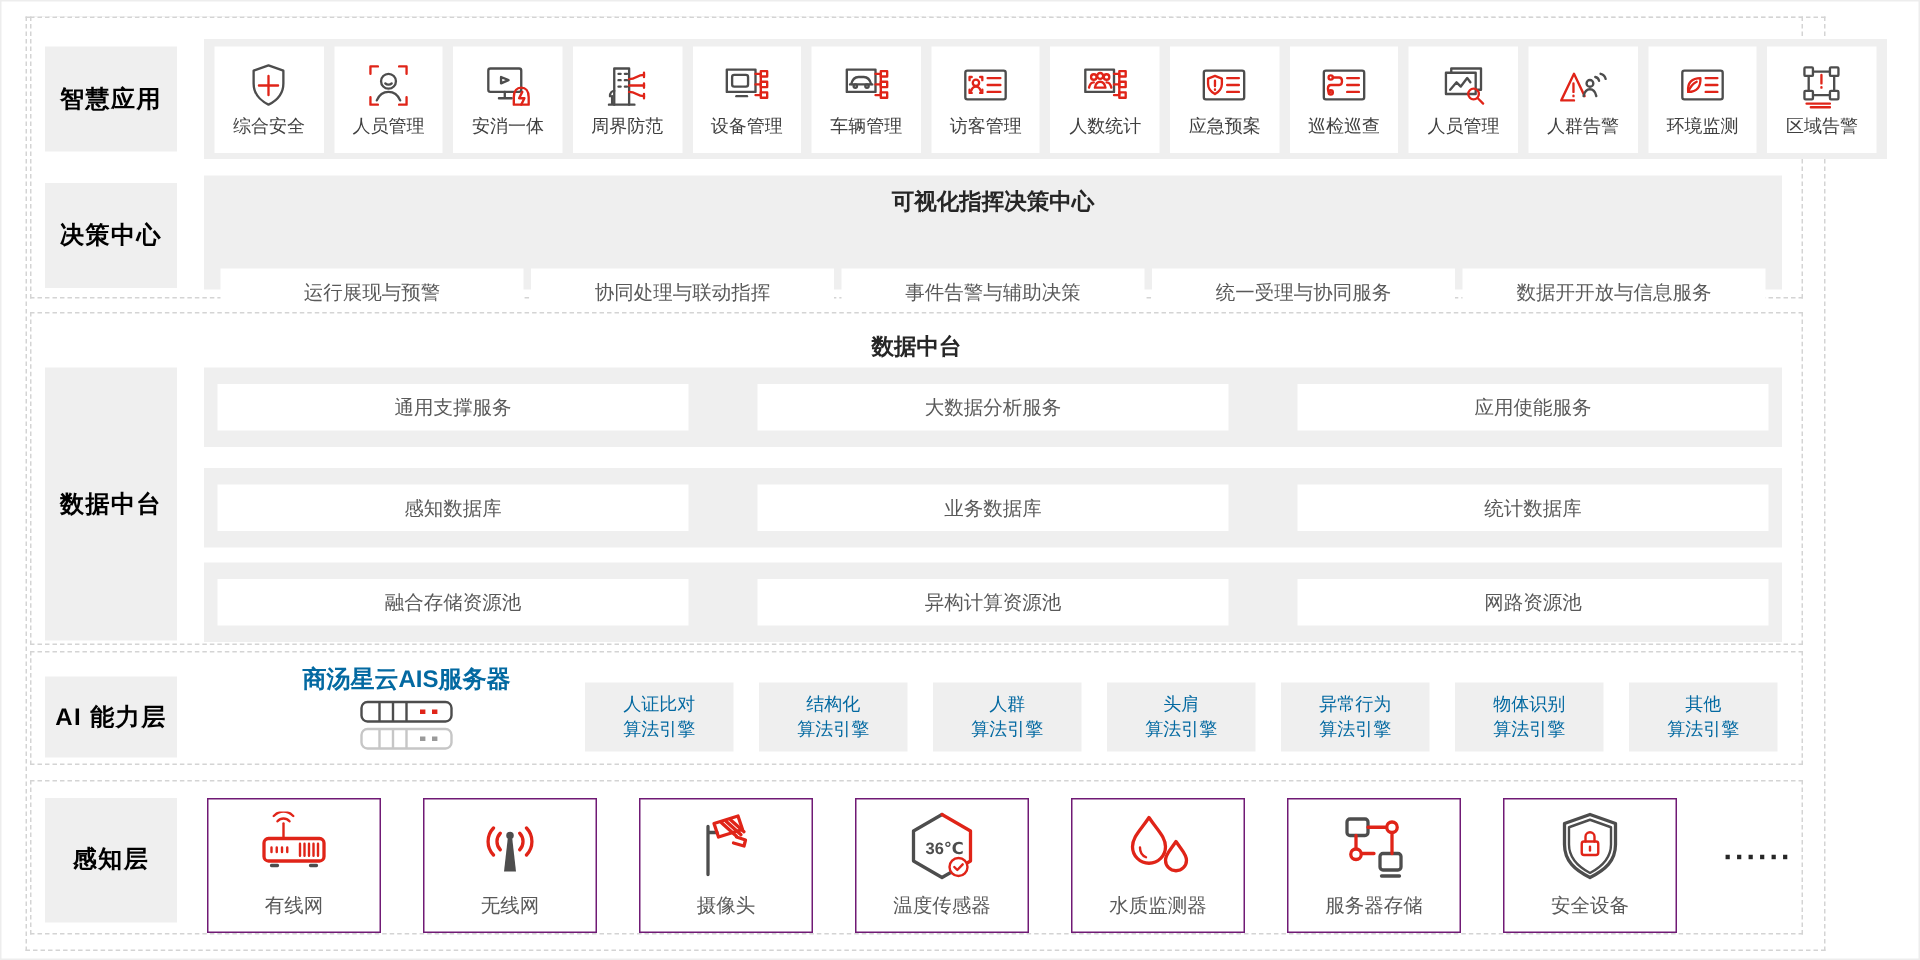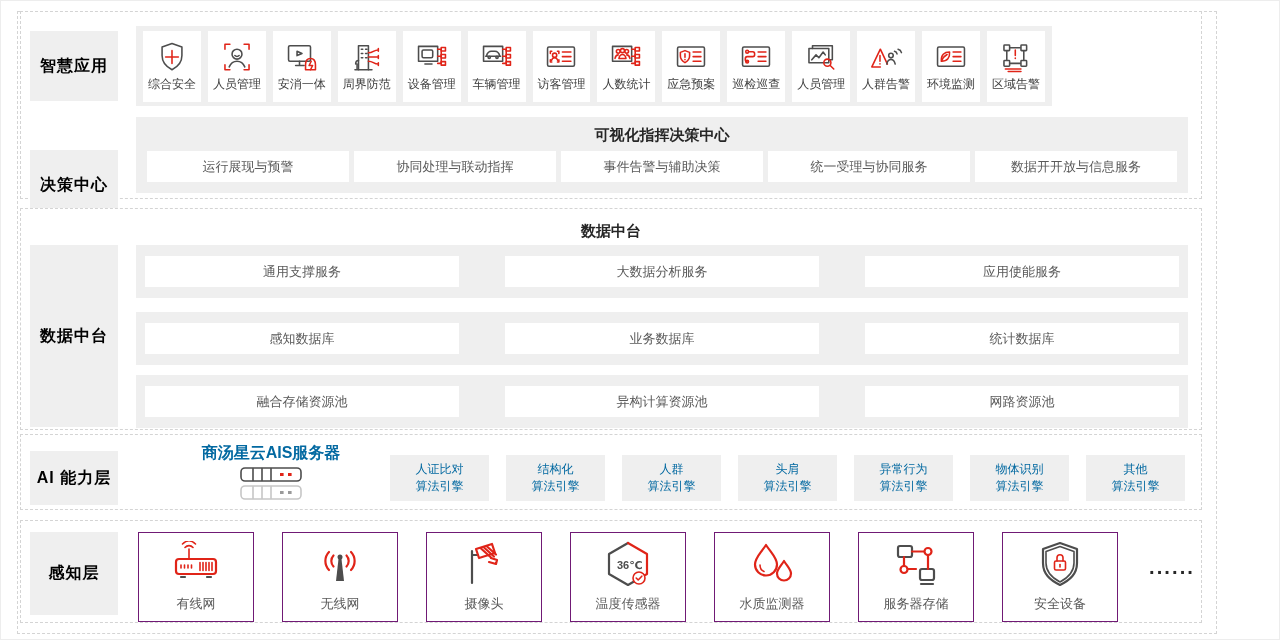--- a/index.html
+++ b/index.html
@@ -6,28 +6,28 @@
   body{width:1280px;height:640px;font-family:"Liberation Sans","DejaVu Sans",sans-serif;}
   .page{position:relative;width:1280px;height:640px;box-sizing:border-box;border:1px solid #ededed;background:#fff;overflow:hidden;}
   .outer-frame{position:absolute;left:16px;top:10px;width:1198px;height:621px;border:1px dashed #d4d4d4;pointer-events:none;}
   .sec{position:absolute;left:19px;width:1182px;border:1px dashed #d4d4d4;box-sizing:border-box;background:#fff;}
   .sec1{top:10px;height:188px;}
   .sec2{top:207px;height:222px;}
   .sec3{top:433px;height:76px;}
   .sec4{top:519px;height:103px;}
   .layer-label{position:absolute;background:#efefef;display:flex;align-items:center;justify-content:center;
     font-size:16px;font-weight:bold;color:#000000;letter-spacing:1px;}
-  .strip{position:absolute;background:#efefef;box-sizing:border-box;}
+  .strip{position:absolute;background:#efefef;box-sizing:border-box;gap:28px;}
   
   .label-apps{left:9px;top:19px;width:88px;height:70px;}
-  .apps-strip{left:115px;top:14px;width:916px;height:80px;display:flex;align-items:center;padding:0 7px;gap:7px;}
+  .apps-strip{left:115px;top:14px;width:1122px;height:80px;display:flex;align-items:center;padding:0 7px;gap:7px;}
   .app-card{flex:1;height:71px;background:#fff;display:flex;flex-direction:column;align-items:center;justify-content:center;gap:2px;}
   .app-card svg{display:block;}
   .app-label{font-size:12px;color:#404040;white-space:nowrap;}
-  .label-decision{left:9px;top:110px;width:88px;height:70px;margin-top:28px;}
+  .label-decision{left:9px;top:110px;width:88px;height:70px;}
   .decision-strip{left:115px;top:105px;width:1052px;height:76px;padding:8px 11px 10px;display:flex;flex-direction:column;}
   .strip-title{text-align:center;font-size:15px;font-weight:bold;color:#262626;height:20px;line-height:20px;}
   .pill-row{display:flex;gap:5px;margin-top:6px;}
   .pill{background:#fff;height:31px;display:flex;align-items:center;justify-content:center;font-size:13px;color:#595959;white-space:nowrap;}
   .pill-row .pill{flex:1;}
   
   .sec2-title{position:absolute;top:13px;left:0;right:0;text-align:center;font-size:15px;font-weight:bold;color:#262626;}
   .label-data{left:9px;top:36px;width:88px;height:182px;}
   .data-strip{left:115px;width:1052px;height:53px;display:flex;align-items:center;justify-content:center;gap:46px;}
   .ds1{top:36px;}.ds2{top:103px;}.ds3{top:166px;}

